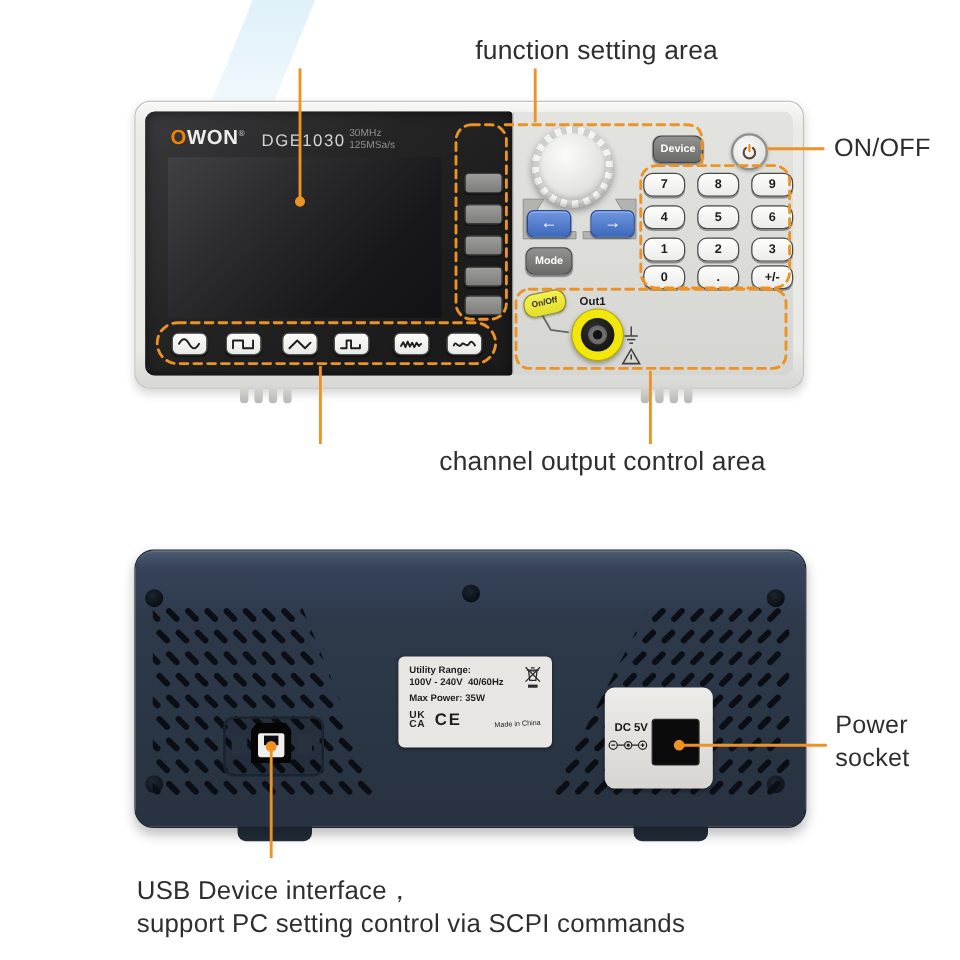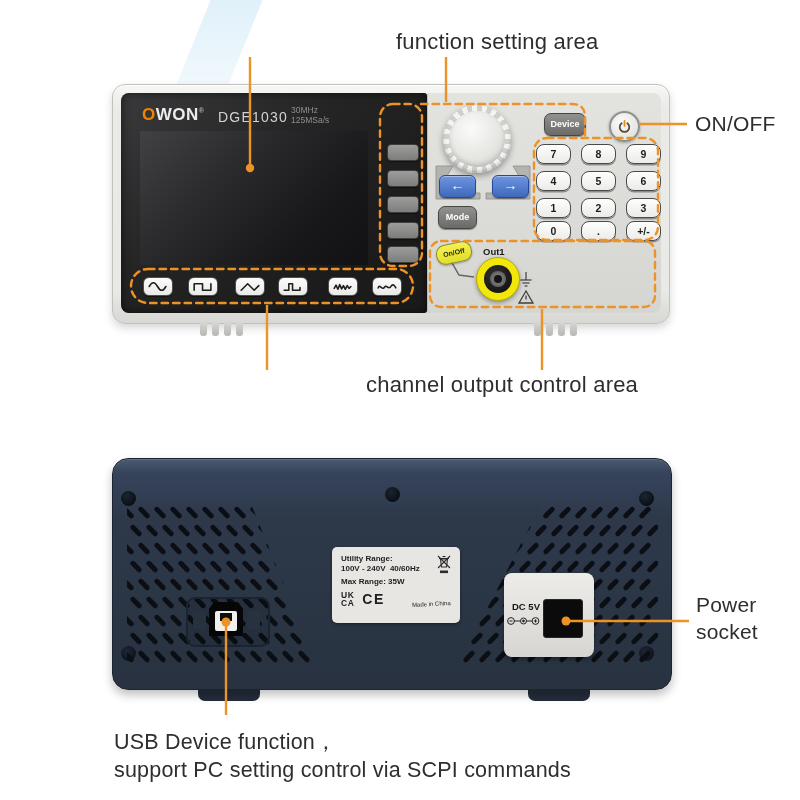--- a/index.html
+++ b/index.html
@@ -477,21 +477,21 @@
       <div class="slot" style="left: 122px; top: 148px; transform: rotate(-45deg);"></div>
       <div class="slot" style="left: 138px; top: 148px; transform: rotate(-45deg);"></div>
       <div class="slot" style="left: 154px; top: 148px; transform: rotate(-45deg);"></div>
       <div class="slot" style="left: 170px; top: 148px; transform: rotate(-45deg);"></div>
       <div class="slot" style="left: 186px; top: 148px; transform: rotate(-45deg);"></div>
     </div>
 
   <div class="plate">
     <div class="t1">Utility Range:</div>
     <div class="t2">100V - 240V  40/60Hz</div>
-    <div class="t3">Max Range: 35W</div>
+    <div class="t3">Max Power: 35W</div>
     <div class="row">
       <div class="ukca">
         <div>UK</div>
         <div>CA</div>
       </div>
       <div class="ce">CE</div>
       <div class="made">Made in China</div>
     </div>
     <svg class="weee" width="16" height="22" viewBox="0 0 16 22">
       <g stroke="#2c2c2c" stroke-width="1.1" fill="none">
@@ -552,17 +552,17 @@
   </svg>
 
   <div class="ann" style="left:396px;top:29px;font-size:22px;">function setting area</div>
   <div class="ann" style="left:695px;top:112px;">ON/OFF</div>
   <div class="ann" style="left:366px;top:372px;font-size:22px;">channel output control area</div>
   <div class="ann two" style="left:696px;top:591px;">
     <div>Power</div>
     <div>socket</div>
   </div>
   <div class="ann two" style="left:114px;top:729px;font-size:21.5px;line-height:27.5px;">
-    <div>USB Device function，</div>
+    <div>USB Device interface，</div>
     <div>support PC setting control via SCPI commands</div>
   </div>
 
 </div>
 
 </body></html>

